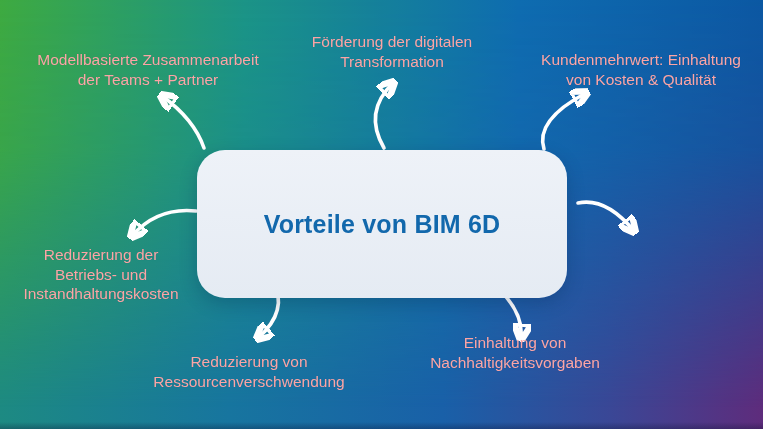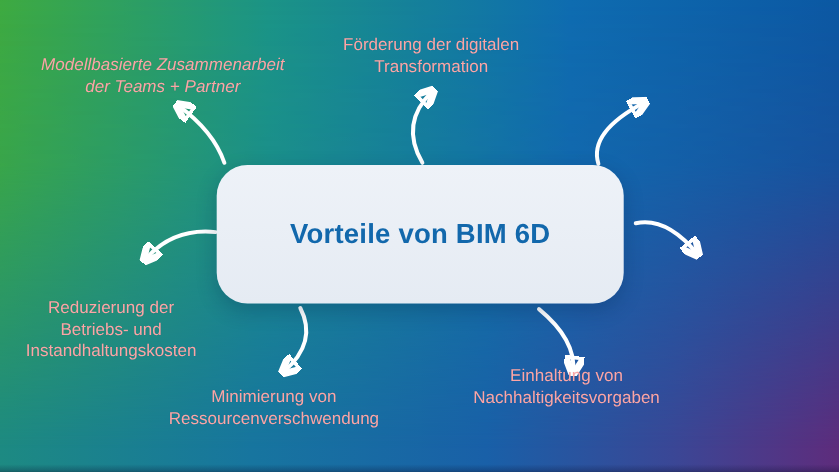--- a/index.html
+++ b/index.html
@@ -48,21 +48,21 @@
     fill: none;
     stroke: #ffffff;
     stroke-width: 3.6;
     stroke-linecap: round;
   }
   .center-box {
     position: absolute;
     left: 197px;
     top: 150px;
     width: 370px;
-    height: 126px;
+    height: 148px;
     border-radius: 28px;
     background: linear-gradient(to bottom, #eef2f8 0%, #e5ebf3 100%);
     box-shadow: 0 6px 18px rgba(0, 25, 60, 0.22);
     display: flex;
     align-items: center;
     justify-content: center;
   }
   .center-title {
     color: #1268ac;
     font-size: 25px;
@@ -75,27 +75,27 @@
     transform: translate(-50%, -50%);
     width: max-content;
     max-width: 280px;
     text-align: center;
     color: #fca5a5;
     font-size: 15.5px;
     line-height: 19.5px;
     white-space: pre-line;
     text-shadow: 0 0 1px rgba(0,40,80,0.15);
   }
-  .b0 { left: 148px; top: 69px; font-style: italic; }
+  .b0 { left: 148px; top: 69px; }
   .b1 { left: 392px; top: 51px; }
   .b2 { left: 641px; top: 69px; }
   .b3 { left: 660px; top: 271px; }
   .b4 { left: 515px; top: 352px; }
   .b5 { left: 249px; top: 371px; }
-  .b6 { left: 101px; top: 274px; margin-top: 26px; }
+  .b6 { left: 101px; top: 274px; }
 </style>
 </head>
 <body>
 
 <div class="stage">
   <div class="bg-bottom"></div>
   <div class="bg-top"></div>
 
   <svg class="arrows" viewBox="0 0 763 429" aria-hidden="true">
     <defs>
@@ -113,20 +113,22 @@
   </svg>
 
   <div class="center-box">
     <span class="center-title">Vorteile von BIM 6D</span>
   </div>
 
   <div class="label b0">Modellbasierte Zusammenarbeit
 der Teams + Partner</div>
   <div class="label b1">Förderung der digitalen
 Transformation</div>
+  <div class="label b2">Kundenmehrwert: Einhaltung
+von Kosten &amp; Qualität</div>
   <div class="label b4">Einhaltung von
 Nachhaltigkeitsvorgaben</div>
-  <div class="label b5">Minimierung von
+  <div class="label b5">Reduzierung von
 Ressourcenverschwendung</div>
   <div class="label b6">Reduzierung der
 Betriebs- und
 Instandhaltungskosten</div>
 </div>
 
 </body></html>

